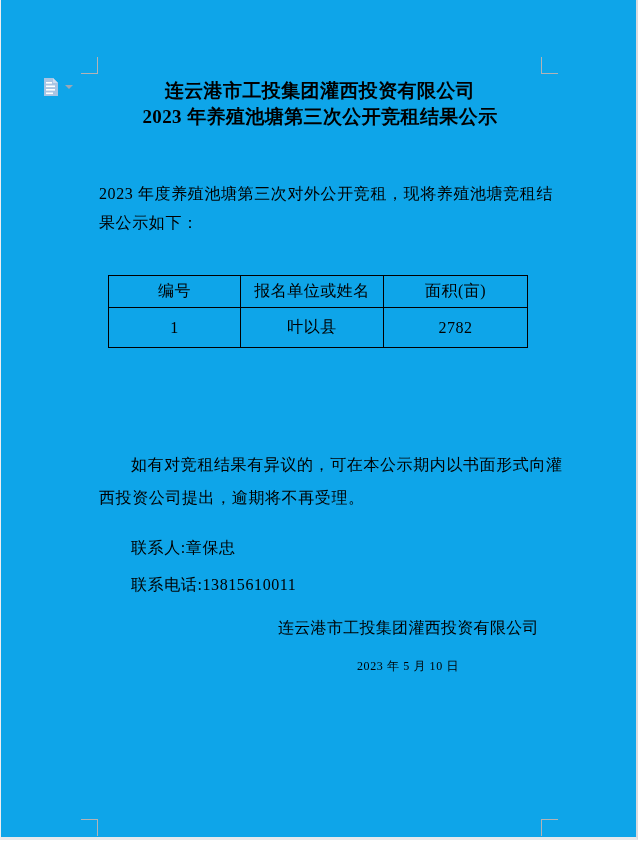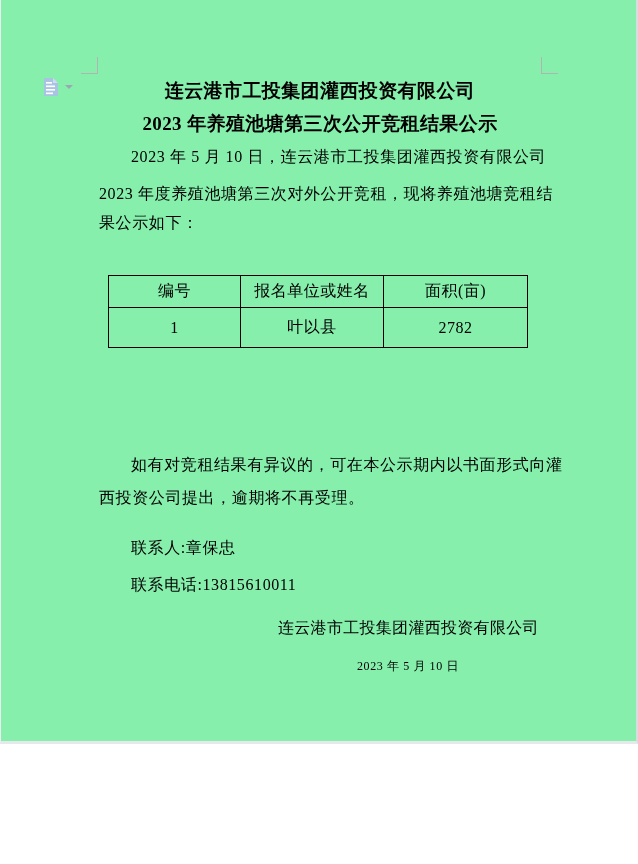--- a/index.html
+++ b/index.html
@@ -3,22 +3,22 @@
 <meta charset="utf-8">
 <style>
   html, body {
     margin: 0;
     padding: 0;
     background: #ffffff;
   }
   .page {
     position: relative;
     width: 638px;
-    height: 744px;
-    background: #86efac;
+    height: 840px;
+    background: #0ea5e9;
     border-left: 1px solid #eceef1;
     border-right: 2px solid #d9dbde;
     border-bottom: 3px solid #e6e9ec;
     box-sizing: border-box;
     overflow: hidden;
     font-family: "Liberation Serif", "DejaVu Serif", serif;
     color: #000000;
   }
 
   
@@ -63,21 +63,21 @@
     position: absolute;
     left: 98px;
     width: 442px;
     text-align: center;
     font-size: 19px;
     font-weight: bold;
     letter-spacing: 0.4px;
     white-space: nowrap;
   }
   #title1 { top: 78px; }
-  #title2 { top: 111px; }
+  #title2 { top: 104px; }
 
   #intro1 { top: 147px; }
   #intro2 { top: 184px; }
   #intro3 { top: 213px; }
 
   
   .results-table {
     position: absolute;
     left: 107px;
     top: 275px;
@@ -134,21 +134,20 @@
   </div>
 
   <div class="crop tl"></div>
   <div class="crop tr"></div>
   <div class="crop bl"></div>
   <div class="crop br"></div>
 
   <div id="title1" class="doc-title">连云港市工投集团灌西投资有限公司</div>
   <div id="title2" class="doc-title">2023 年养殖池塘第三次公开竞租结果公示</div>
 
-  <div id="intro1" class="line indent">2023 年 5 月 10 日，连云港市工投集团灌西投资有限公司</div>
   <div id="intro2" class="line">2023 年度养殖池塘第三次对外公开竞租，现将养殖池塘竞租结</div>
   <div id="intro3" class="line">果公示如下：</div>
 
   <table class="results-table">
     <tbody>
         <tr class="hrow">
       <th class="c1">编号</th>
       <th class="c2">报名单位或姓名</th>
       <th class="c3">面积(亩)</th>
     </tr>

